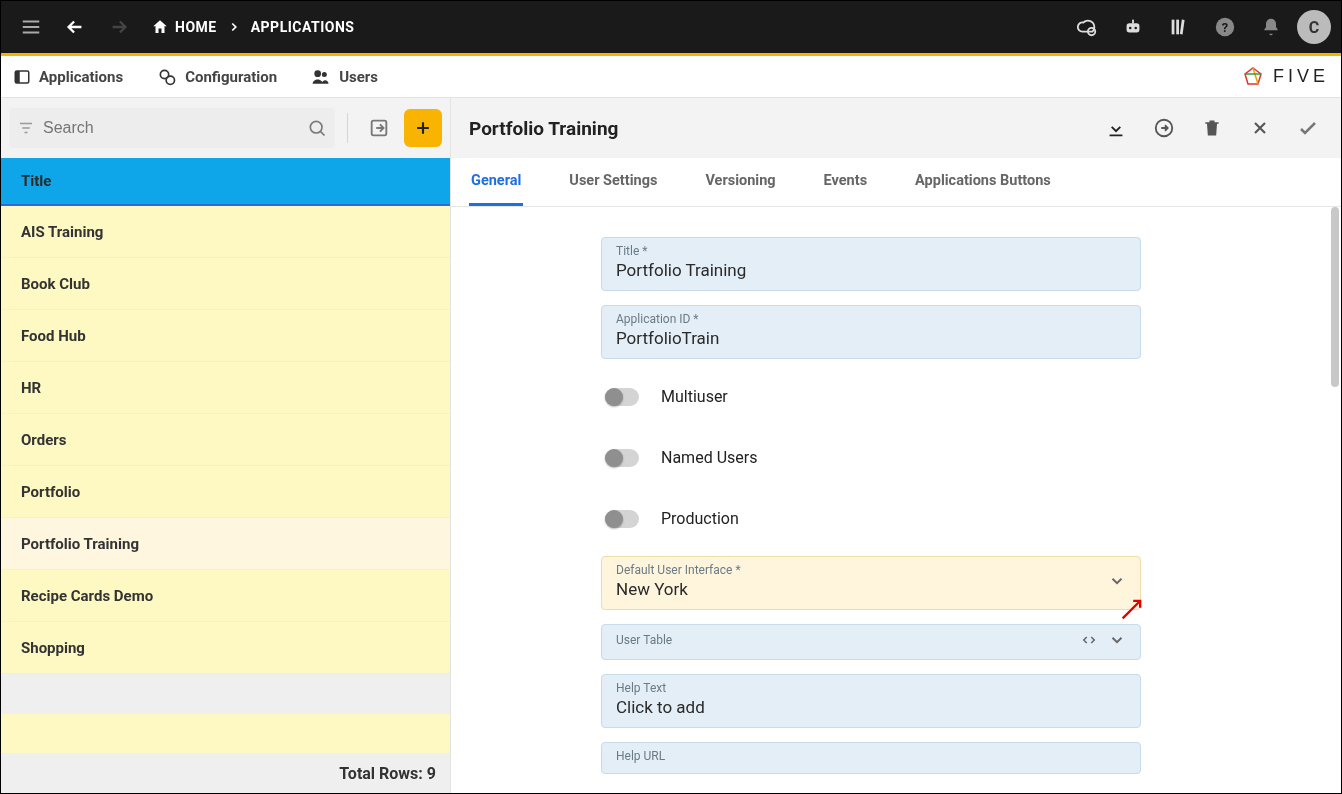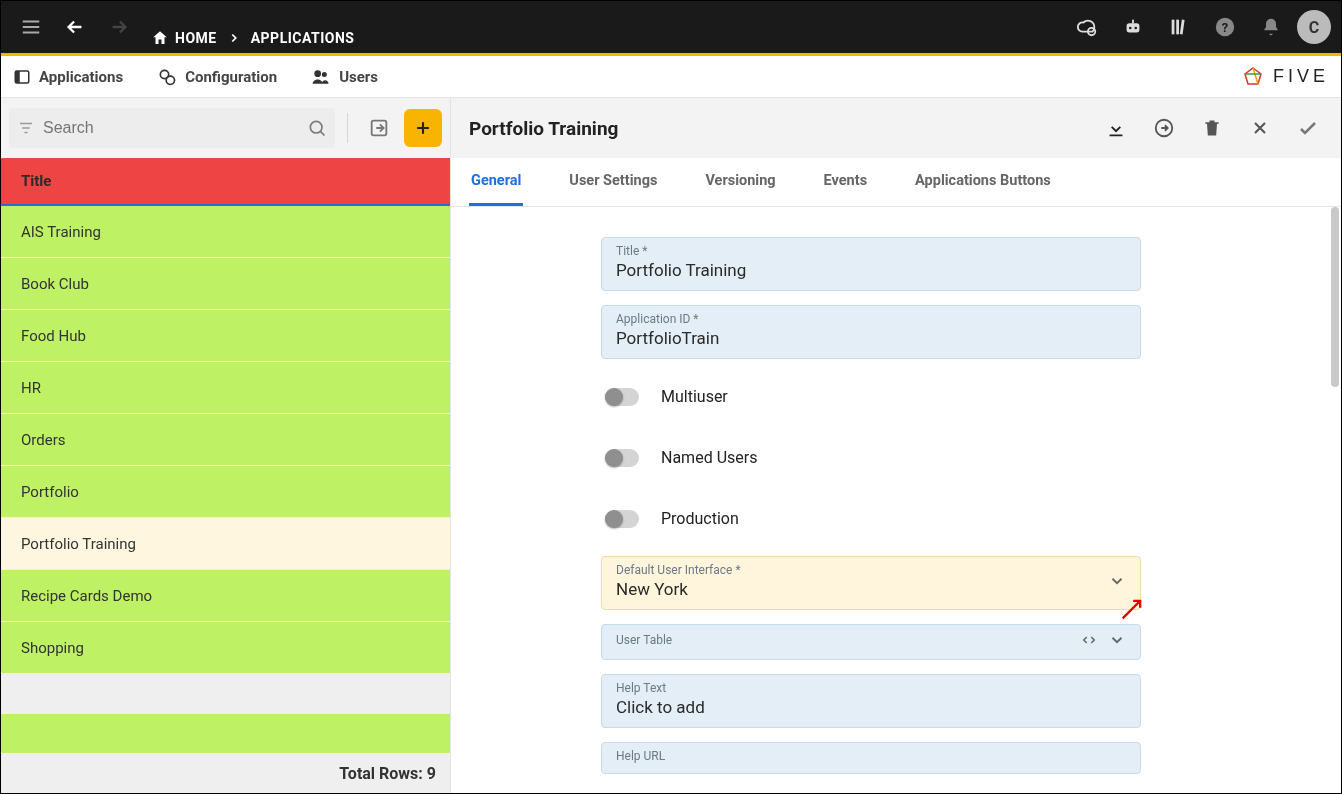--- a/index.html
+++ b/index.html
@@ -9,21 +9,21 @@
     background: #fff;
     display: flex; flex-direction: column;
     border: 1px solid #000;
   }
   
   .topbar {
     background: #1a1a1a; color: #fff; height: 55px;
     display: flex; align-items: center; padding: 0 10px;
     border-bottom: 3px solid #f8b400;
   }
-  .topbar .left { display:flex; align-items:flex-end; gap: 4px; }
+  .topbar .left { display:flex; align-items:center; gap: 4px; }
   .topbar .icon-btn {
     width: 40px; height: 40px; display:flex; align-items:center; justify-content:center;
     color:#fff; border-radius:50%;
   }
   .topbar .icon-btn.dim { color:#6b6b6b; }
   .breadcrumb { display:flex; align-items:center; gap:10px; margin-left:8px; font-weight:700; font-size:14px; letter-spacing: .5px; }
   .breadcrumb .crumb { display:flex; align-items:center; gap:6px; }
   .breadcrumb .chev { color:#fff; }
   .topbar .right { margin-left:auto; display:flex; align-items:center; gap:6px; }
   .avatar { width:34px; height:34px; border-radius:50%; background:#bbb; display:flex; align-items:center; justify-content:center; font-weight:700; color:#333; }
@@ -45,22 +45,22 @@
     flex:1; display:flex; align-items:center; background:#ededed; border-radius:4px;
     padding:0 8px; height:40px; gap:8px; color:#8c8c8c;
   }
   .search input { border:none; background:transparent; outline:none; flex:1; font-size:16px; color:#15803d; }
   .sbar-header .sep { width:1px; height:30px; background:#d6d6d6; margin:0 6px;}
   .sq-btn {
     width:38px; height:38px; border-radius:6px; display:flex; align-items:center; justify-content:center;
     color:#666;
   }
   .sq-btn.add { background:#f8b400; color:#222; }
-  .list-header { background:#ef4444; height:48px; display:flex; align-items:center; padding:0 20px; font-weight:700; color:#2b2b2b; border-bottom:2px solid #2f6bd6; font-size:15px;}
-  .list { flex:1; overflow-y:auto; background:#bef264; }
+  .list-header { background:#0ea5e9; height:48px; display:flex; align-items:center; padding:0 20px; font-weight:700; color:#2b2b2b; border-bottom:2px solid #2f6bd6; font-size:15px;}
+  .list { flex:1; overflow-y:auto; background:#fef9c3;font-weight:bold; }
   .row { height:52px; display:flex; align-items:center; padding:0 20px; border-bottom:1px solid #eee; font-size:15px; color:#333; }
   .row.selected { background:#fff6e0; }
   .list-spacer { flex:1; background:#efefef; min-height:40px;}
   .footer { height:40px; display:flex; align-items:center; justify-content:flex-end; padding:0 14px; font-weight:700; color:#333; background:#efefef; font-size:16px;}
 
   
   .detail { flex:1; display:flex; flex-direction:column; min-width:0; }
   .detail-header { height:60px; display:flex; align-items:center; padding:0 18px; background:#f3f3f3; }
   .detail-header h2 { font-size:19px; font-weight:700; color:#222;}
   .detail-header .actions { margin-left:auto; display:flex; align-items:center; gap:18px; color:#555; }

